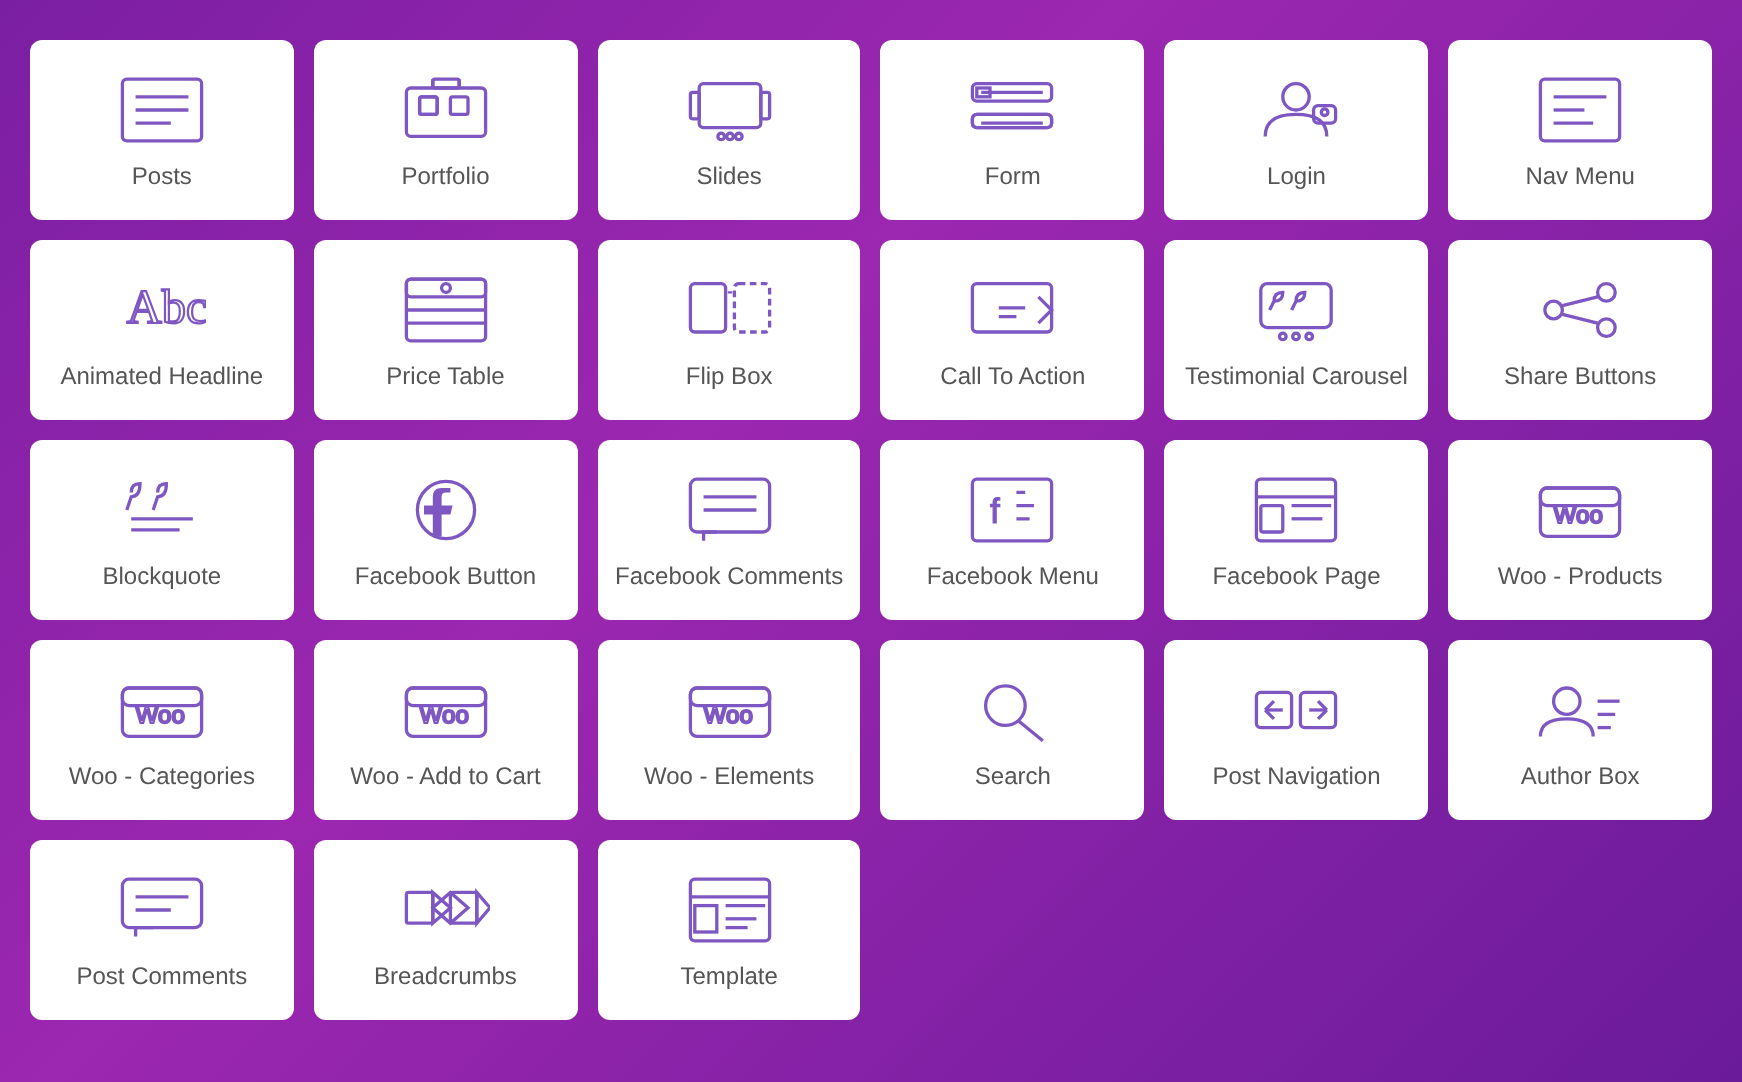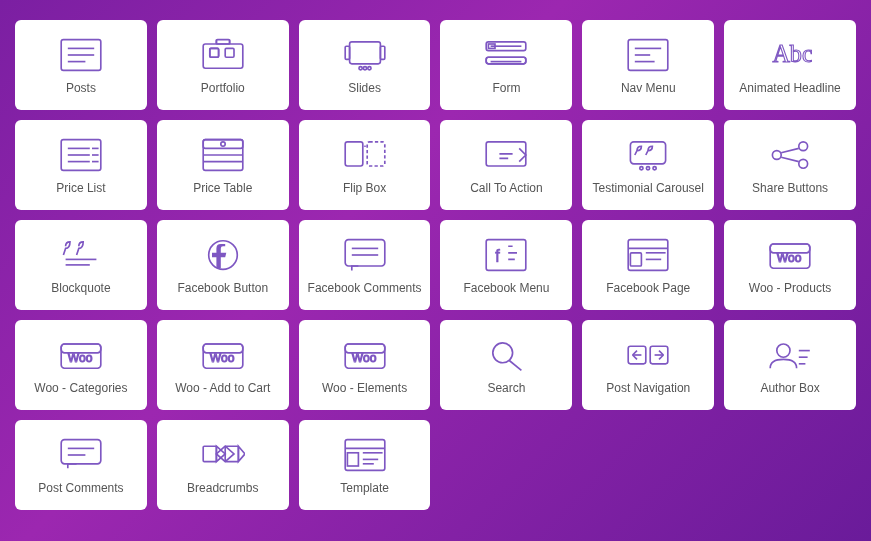--- a/index.html
+++ b/index.html
@@ -100,49 +100,46 @@
           <line x1="6" y1="22" x2="34" y2="22"></line>
           <line x1="6" y1="8" x2="34" y2="8"></line>
           <rect x="4" y="6" width="6" height="4"></rect>
         </svg>
       </div>
       <div class="widget-label">Form</div>
     </div>
     <div class="widget-card">
       <div class="widget-icon">
         <svg viewBox="0 0 40 32">
+          <circle cx="20" cy="10" r="6"></circle>
+          <path d="M6 28 Q6 18 20 18 Q34 18 34 28"></path>
+          <rect x="28" y="14" width="10" height="8" rx="2"></rect>
+          <circle cx="33" cy="17" r="1.5"></circle>
+        </svg>
+      </div>
+      <div class="widget-label">Login</div>
+    </div>
+    <div class="widget-card">
+      <div class="widget-icon">
+        <svg viewBox="0 0 40 32">
           <rect x="2" y="2" width="36" height="28" rx="2"></rect>
           <line x1="8" y1="10" x2="32" y2="10"></line>
           <line x1="8" y1="16" x2="22" y2="16"></line>
           <line x1="8" y1="22" x2="26" y2="22"></line>
         </svg>
       </div>
       <div class="widget-label">Nav Menu</div>
     </div>
     <div class="widget-card">
       <div class="widget-icon">
         <svg viewBox="0 0 40 32">
           <text x="4" y="22" font-size="22" font-family="serif" stroke="#7e57c2" fill="none" stroke-width="1">Abc</text>
         </svg>
       </div>
       <div class="widget-label">Animated Headline</div>
-    </div>
-    <div class="widget-card">
-      <div class="widget-icon">
-        <svg viewBox="0 0 40 32">
-          <rect x="2" y="2" width="36" height="28" rx="2"></rect>
-          <line x1="8" y1="10" x2="28" y2="10"></line>
-          <line x1="8" y1="16" x2="28" y2="16"></line>
-          <line x1="8" y1="22" x2="28" y2="22"></line>
-          <line x1="30" y1="10" x2="36" y2="10"></line>
-          <line x1="30" y1="16" x2="36" y2="16"></line>
-          <line x1="30" y1="22" x2="36" y2="22"></line>
-        </svg>
-      </div>
-      <div class="widget-label">Price List</div>
     </div>
     <div class="widget-card">
       <div class="widget-icon">
         <svg viewBox="0 0 40 32">
           <rect x="2" y="2" width="36" height="28" rx="2"></rect>
           <rect x="2" y="2" width="36" height="8" rx="2"></rect>
           <line x1="2" y1="16" x2="38" y2="16"></line>
           <line x1="2" y1="22" x2="38" y2="22"></line>
           <circle cx="20" cy="6" r="2"></circle>
         </svg>

